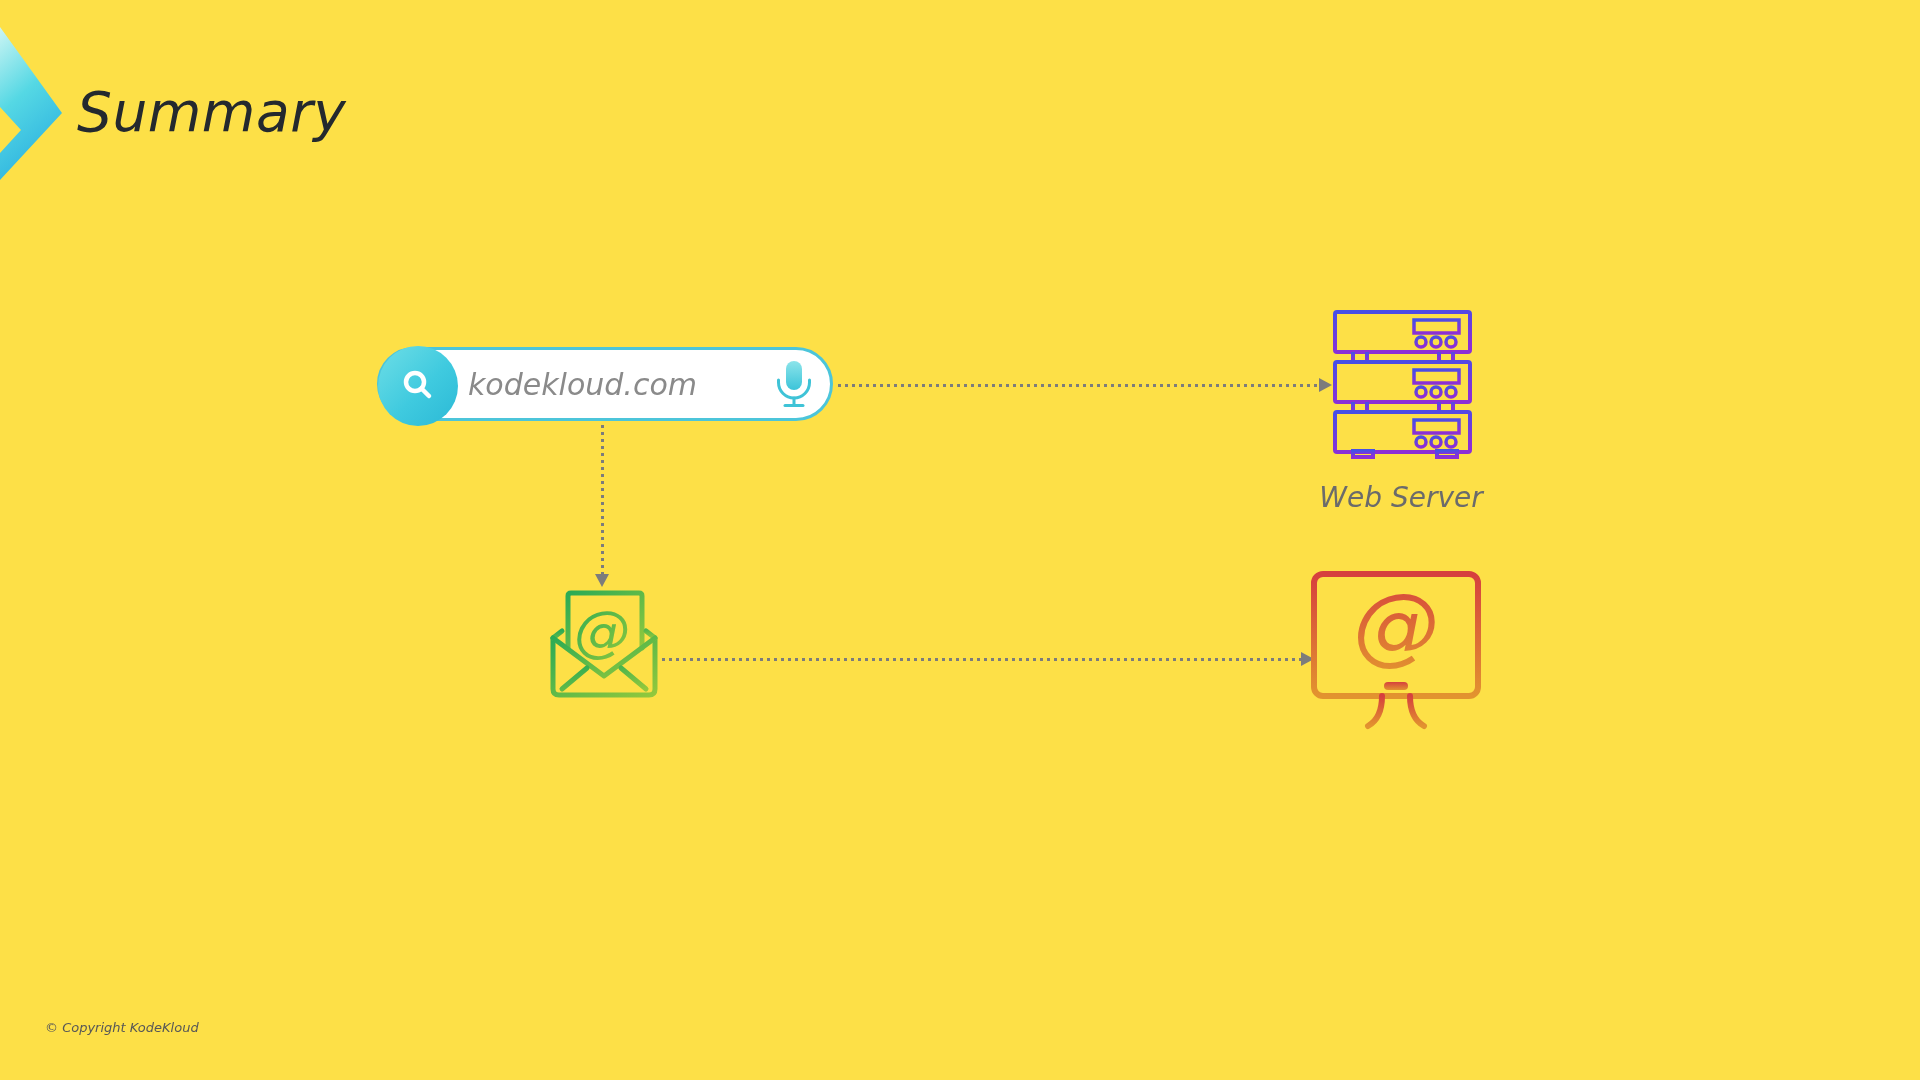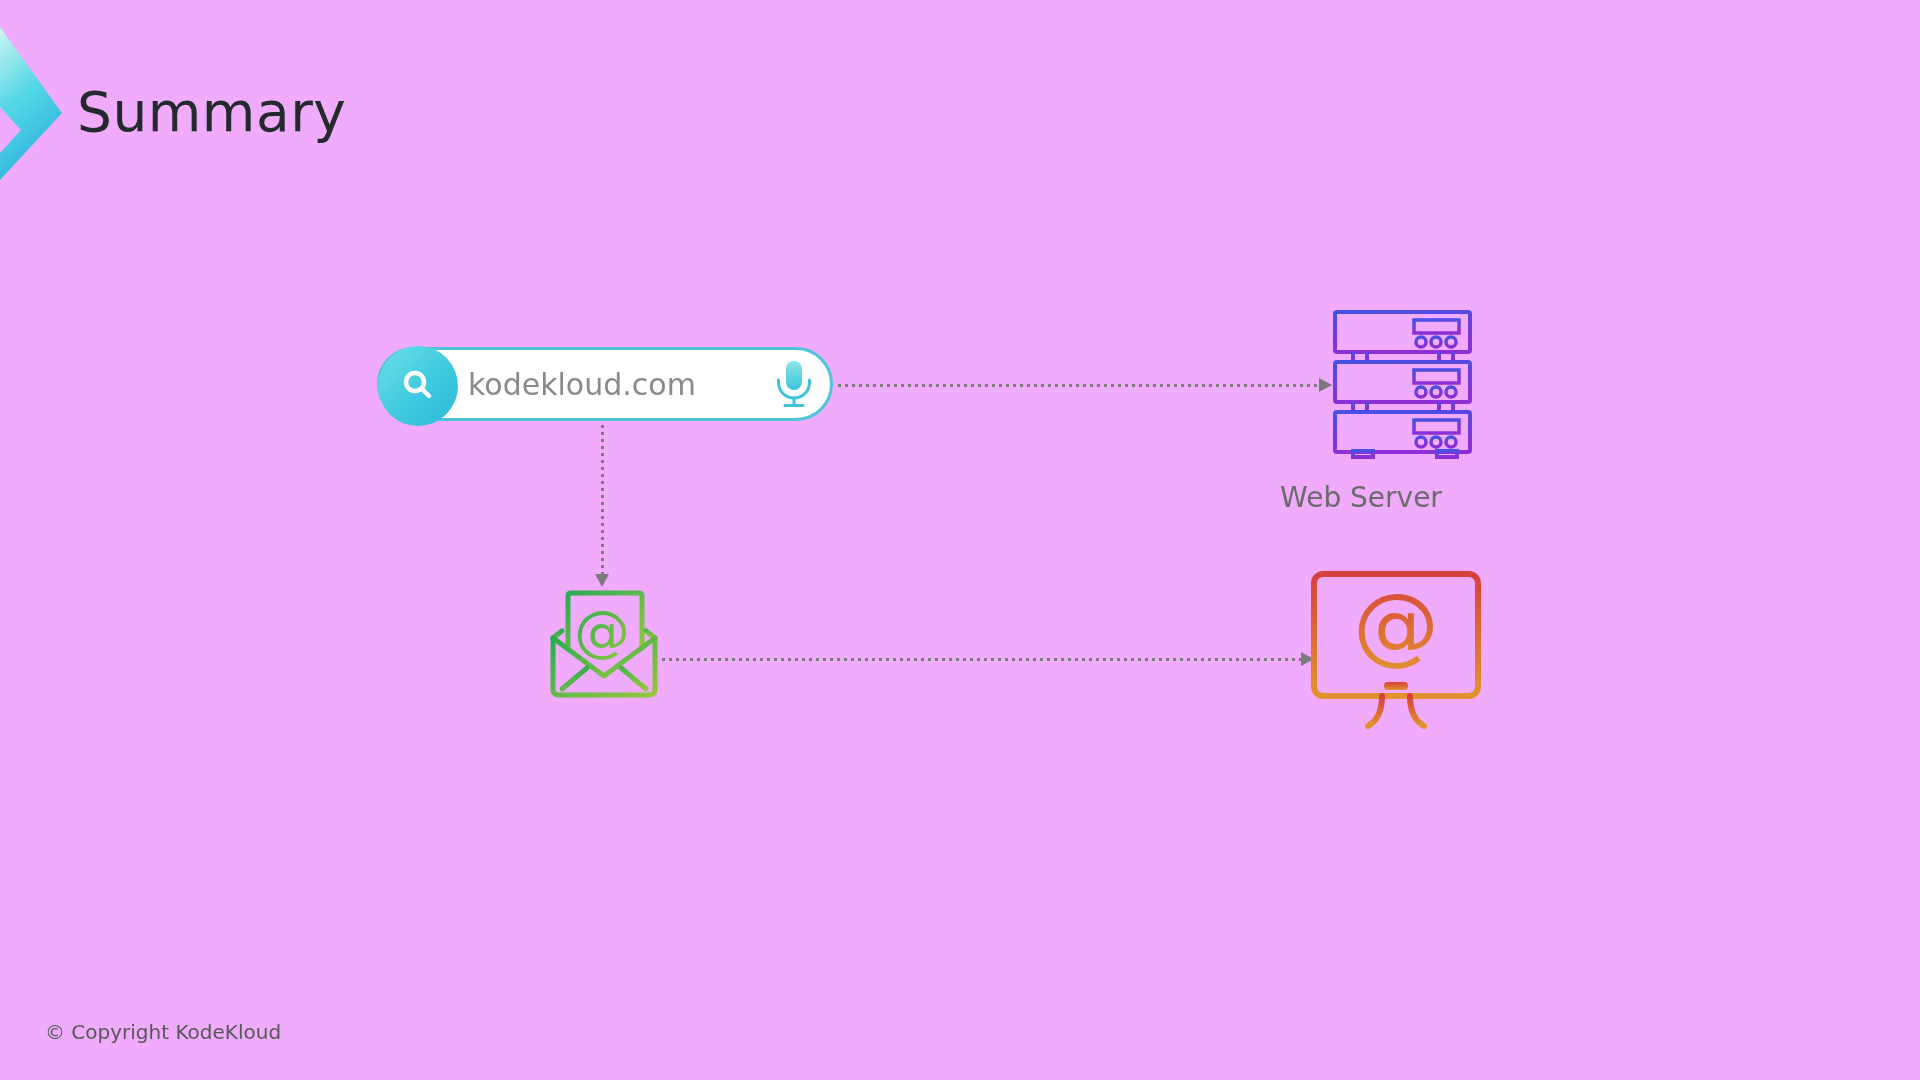--- a/index.html
+++ b/index.html
@@ -1,18 +1,18 @@
 <!DOCTYPE html>
 <html><head>
 <meta charset="utf-8">
 <style>
   * { margin:0; padding:0; box-sizing:border-box; }
   html,body { width:1920px; height:1080px; background:#ffffff; overflow:hidden;
               font-family:"DejaVu Sans","Liberation Sans",sans-serif; }
-  .canvas { position:relative; width:1920px; height:1080px; background:#f0abfc; }
+  .canvas { position:relative; width:1920px; height:1080px; background:#fde047;font-style:italic; }
 
   
   .logo-chevron { position:absolute; left:0; top:27px; width:62px; height:153px; }
   .page-title { position:absolute; left:77px; top:80px; font-size:55px; font-weight:500;
                 color:#24292e; letter-spacing:0.5px; }
 
   
   .search-bar { position:absolute; left:377px; top:347px; width:456px; height:74px;
                 border:3px solid #4cc5da; border-radius:40px; background:#ffffff;
                 display:flex; align-items:center; }
@@ -39,24 +39,24 @@
   #conn-search-email     { left:601px; top:425px; height:150px; }
   #conn-email-services   { left:662px; top:658px; width:640px; }
 
   
   .node-icon { position:absolute; }
   #icon-web-server { left:1333px; top:310px; }
   #icon-envelope   { left:548px;  top:588px; }
   #icon-monitor    { left:1310px; top:570px; }
   .node-label { position:absolute; width:340px; text-align:center; font-size:28px;
                 color:#6b6b6b; }
-  #label-web-server { left:1191px; top:481px; }
+  #label-web-server { left:1231px; top:481px; }
   #label-email-services { left:1224px; top:756px; }
 
-  .copyright { position:absolute; left:45px; top:1020px; font-size:20px; color:#575757; }
+  .copyright { position:absolute; left:45px; top:1020px; font-size:13px; color:#575757; }
 </style>
 </head>
 <body>
 
 <div class="canvas">
 
   <svg class="logo-chevron" viewBox="0 0 62 153" aria-hidden="true">
     <defs>
       <linearGradient id="chevGrad" x1="0" y1="0" x2="0.35" y2="1">
         <stop offset="0" stop-color="#cdf5f4"></stop>

